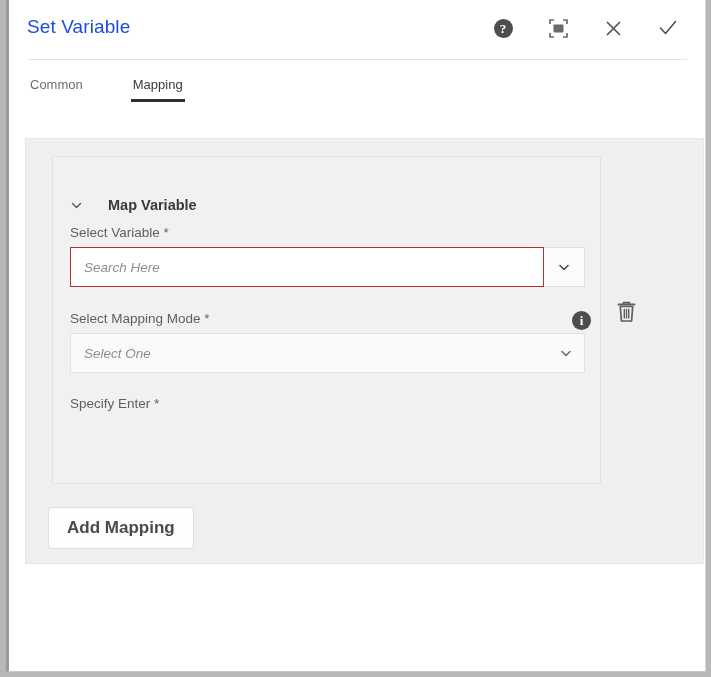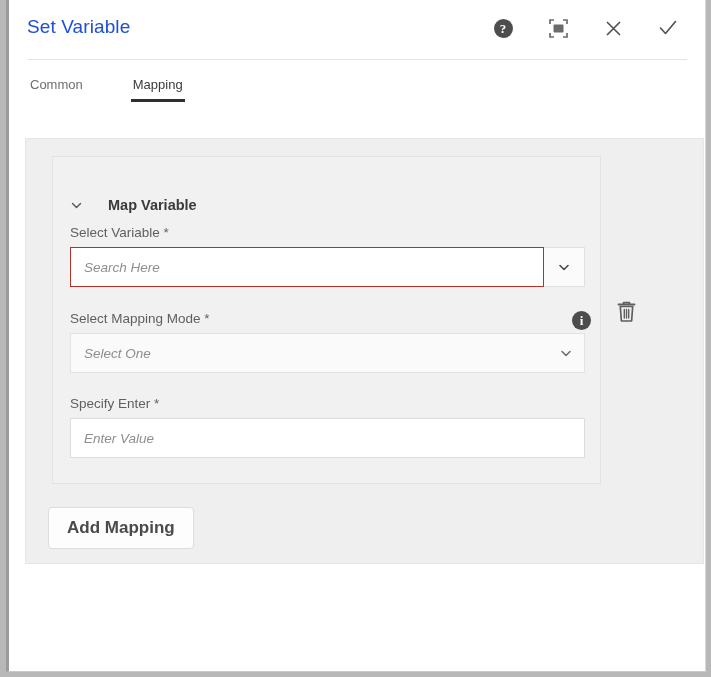--- a/index.html
+++ b/index.html
@@ -339,23 +339,20 @@
             </svg>
           </div>
         </div>
       </div>
 
       <div class="field" style="top:239px;">
         <label class="field-label">
           <span>Specify Enter</span>
           <span class="req">*</span>
         </label>
-        <div class="input-row">
-          <input class="txt-input" type="text" placeholder="Enter Value" style="">
-        </div>
       </div>
 
     </div>
 
     <div class="trash-btn">
       <svg width="21" height="24" viewBox="0 0 21 24">
         <path d="M2.5 4.5 H18.5" stroke="#5f5f5f" stroke-width="1.8" fill="none" stroke-linecap="round"></path>
         <path d="M7.5 4.5 V2.6 H13.5 V4.5" stroke="#5f5f5f" stroke-width="1.6" fill="none" stroke-linejoin="round"></path>
         <path d="M4.3 6.5 H16.7 L15.6 21 H5.4 Z" stroke="#5f5f5f" stroke-width="1.7" fill="none" stroke-linejoin="round"></path>
         <path d="M8.3 9.5 V18 M10.5 9.5 V18 M12.7 9.5 V18" stroke="#5f5f5f" stroke-width="1.4" fill="none" stroke-linecap="round"></path>

